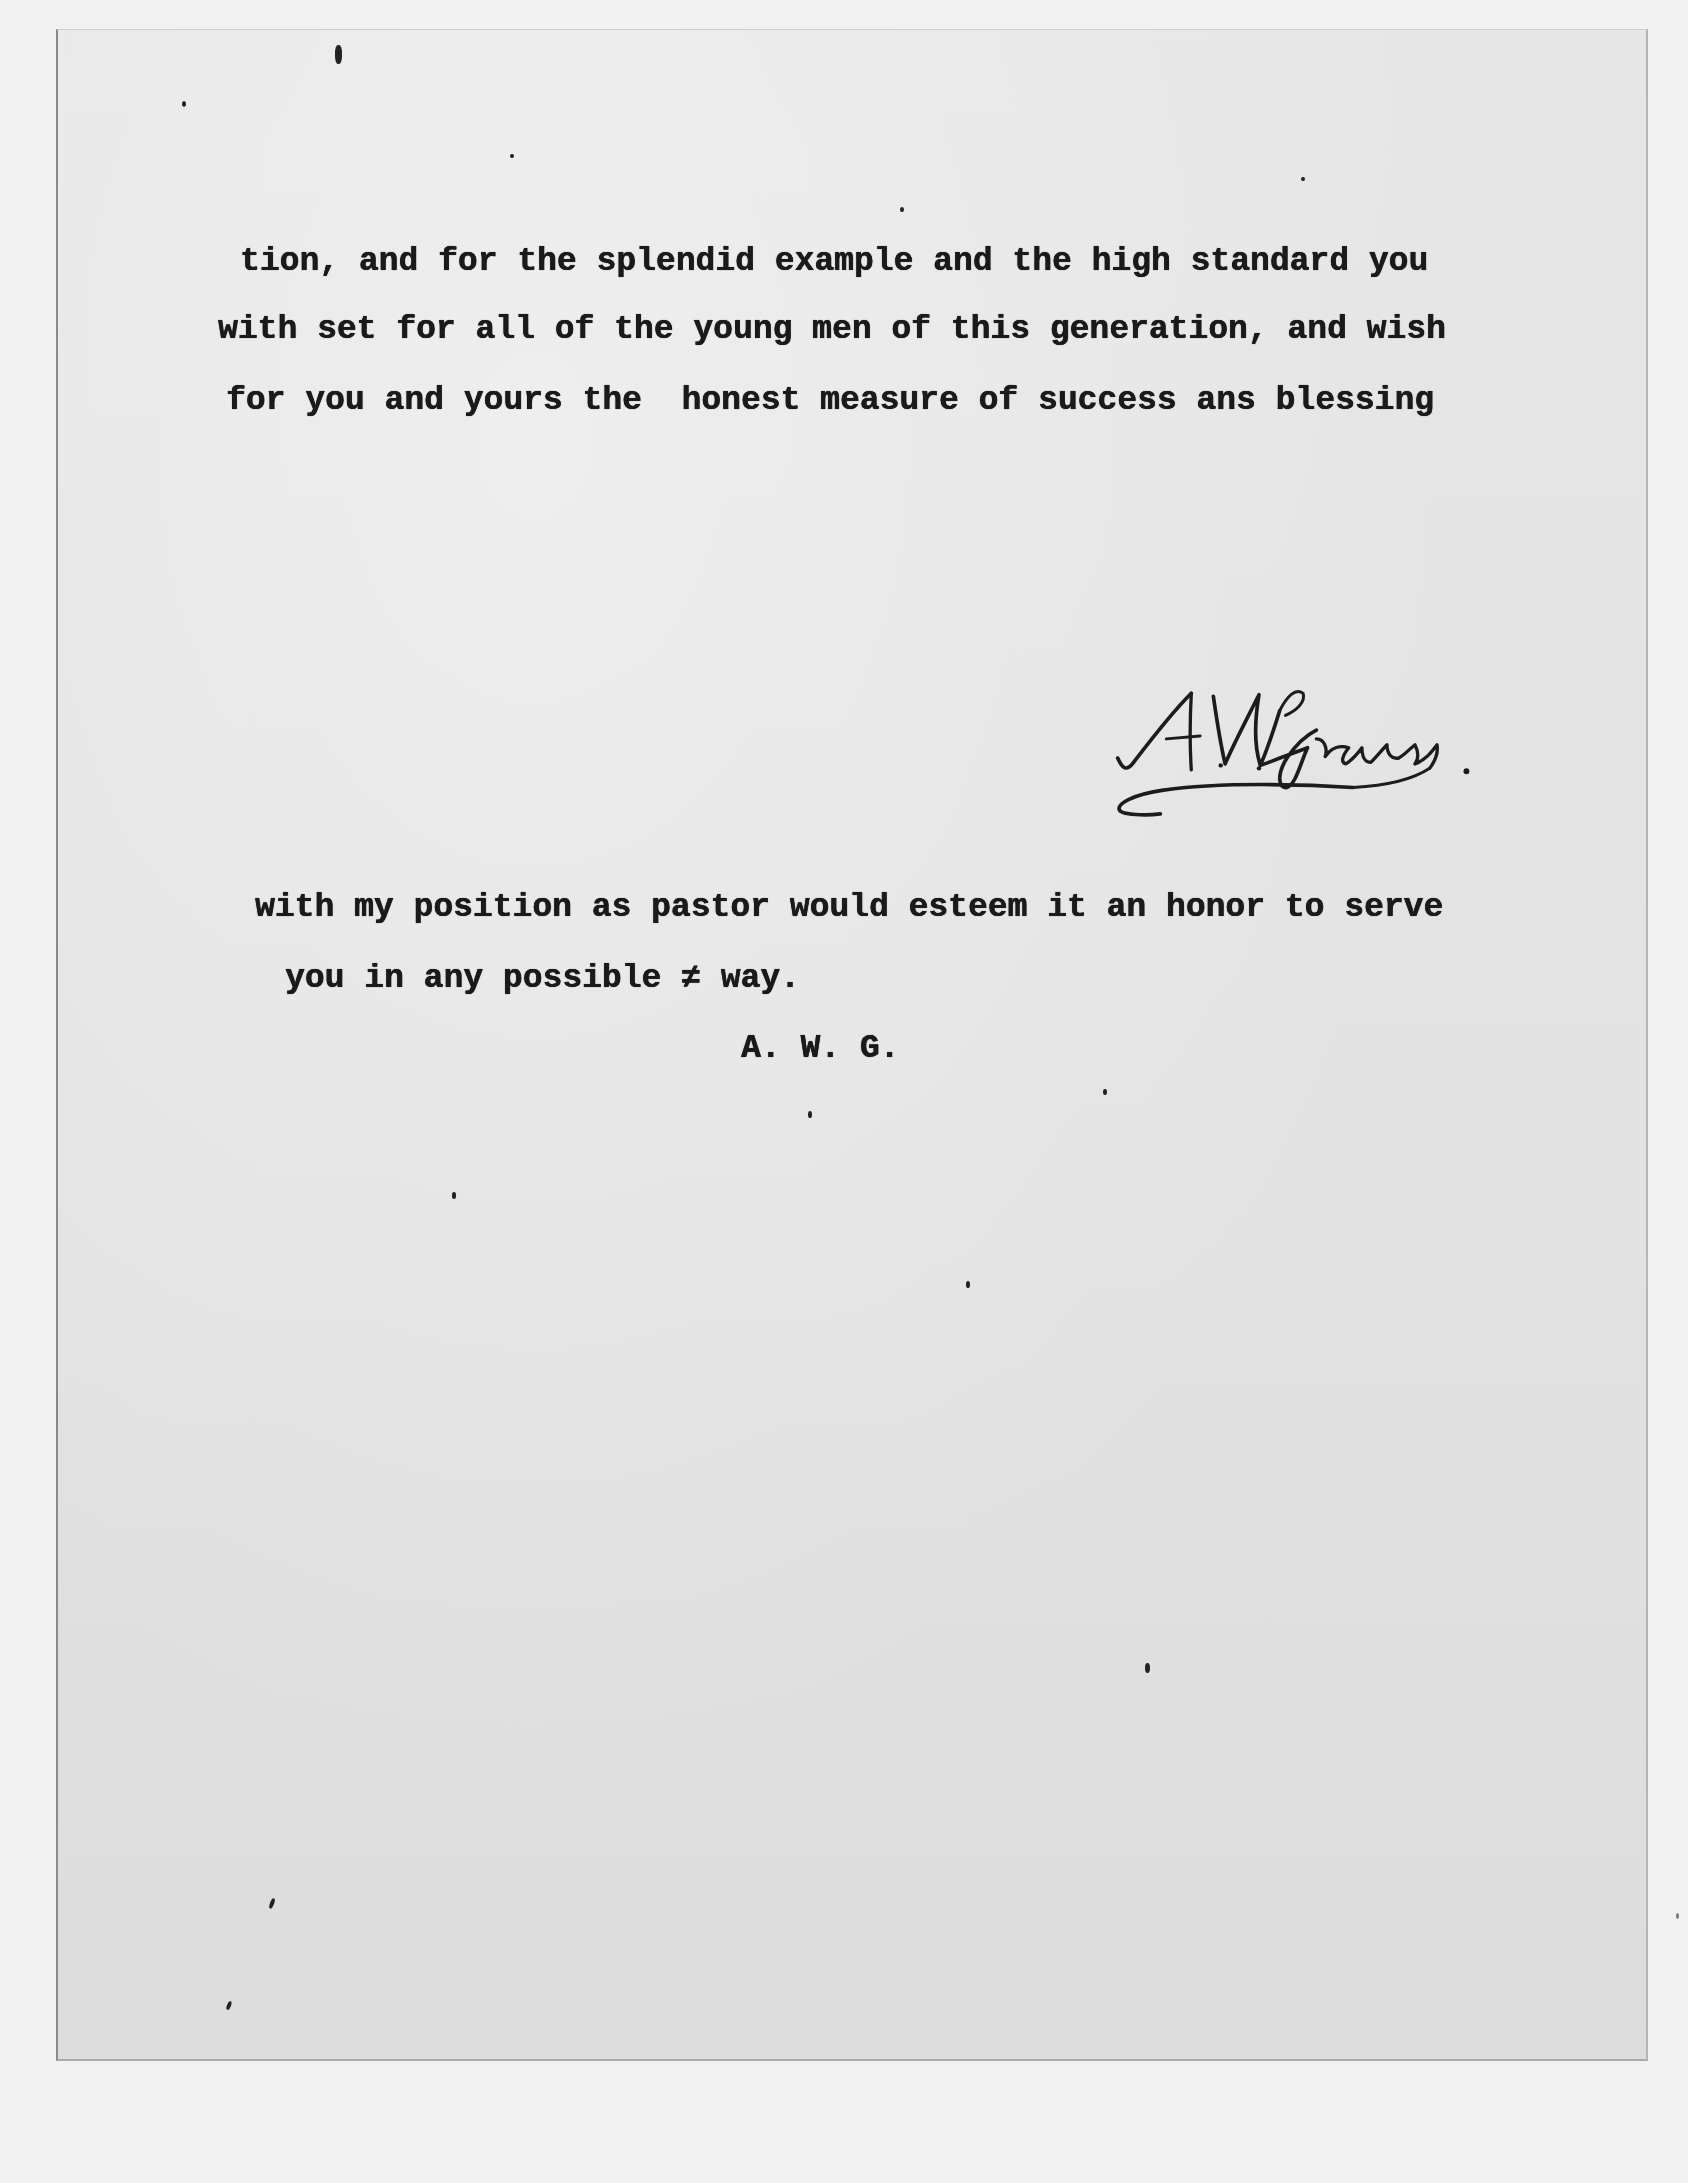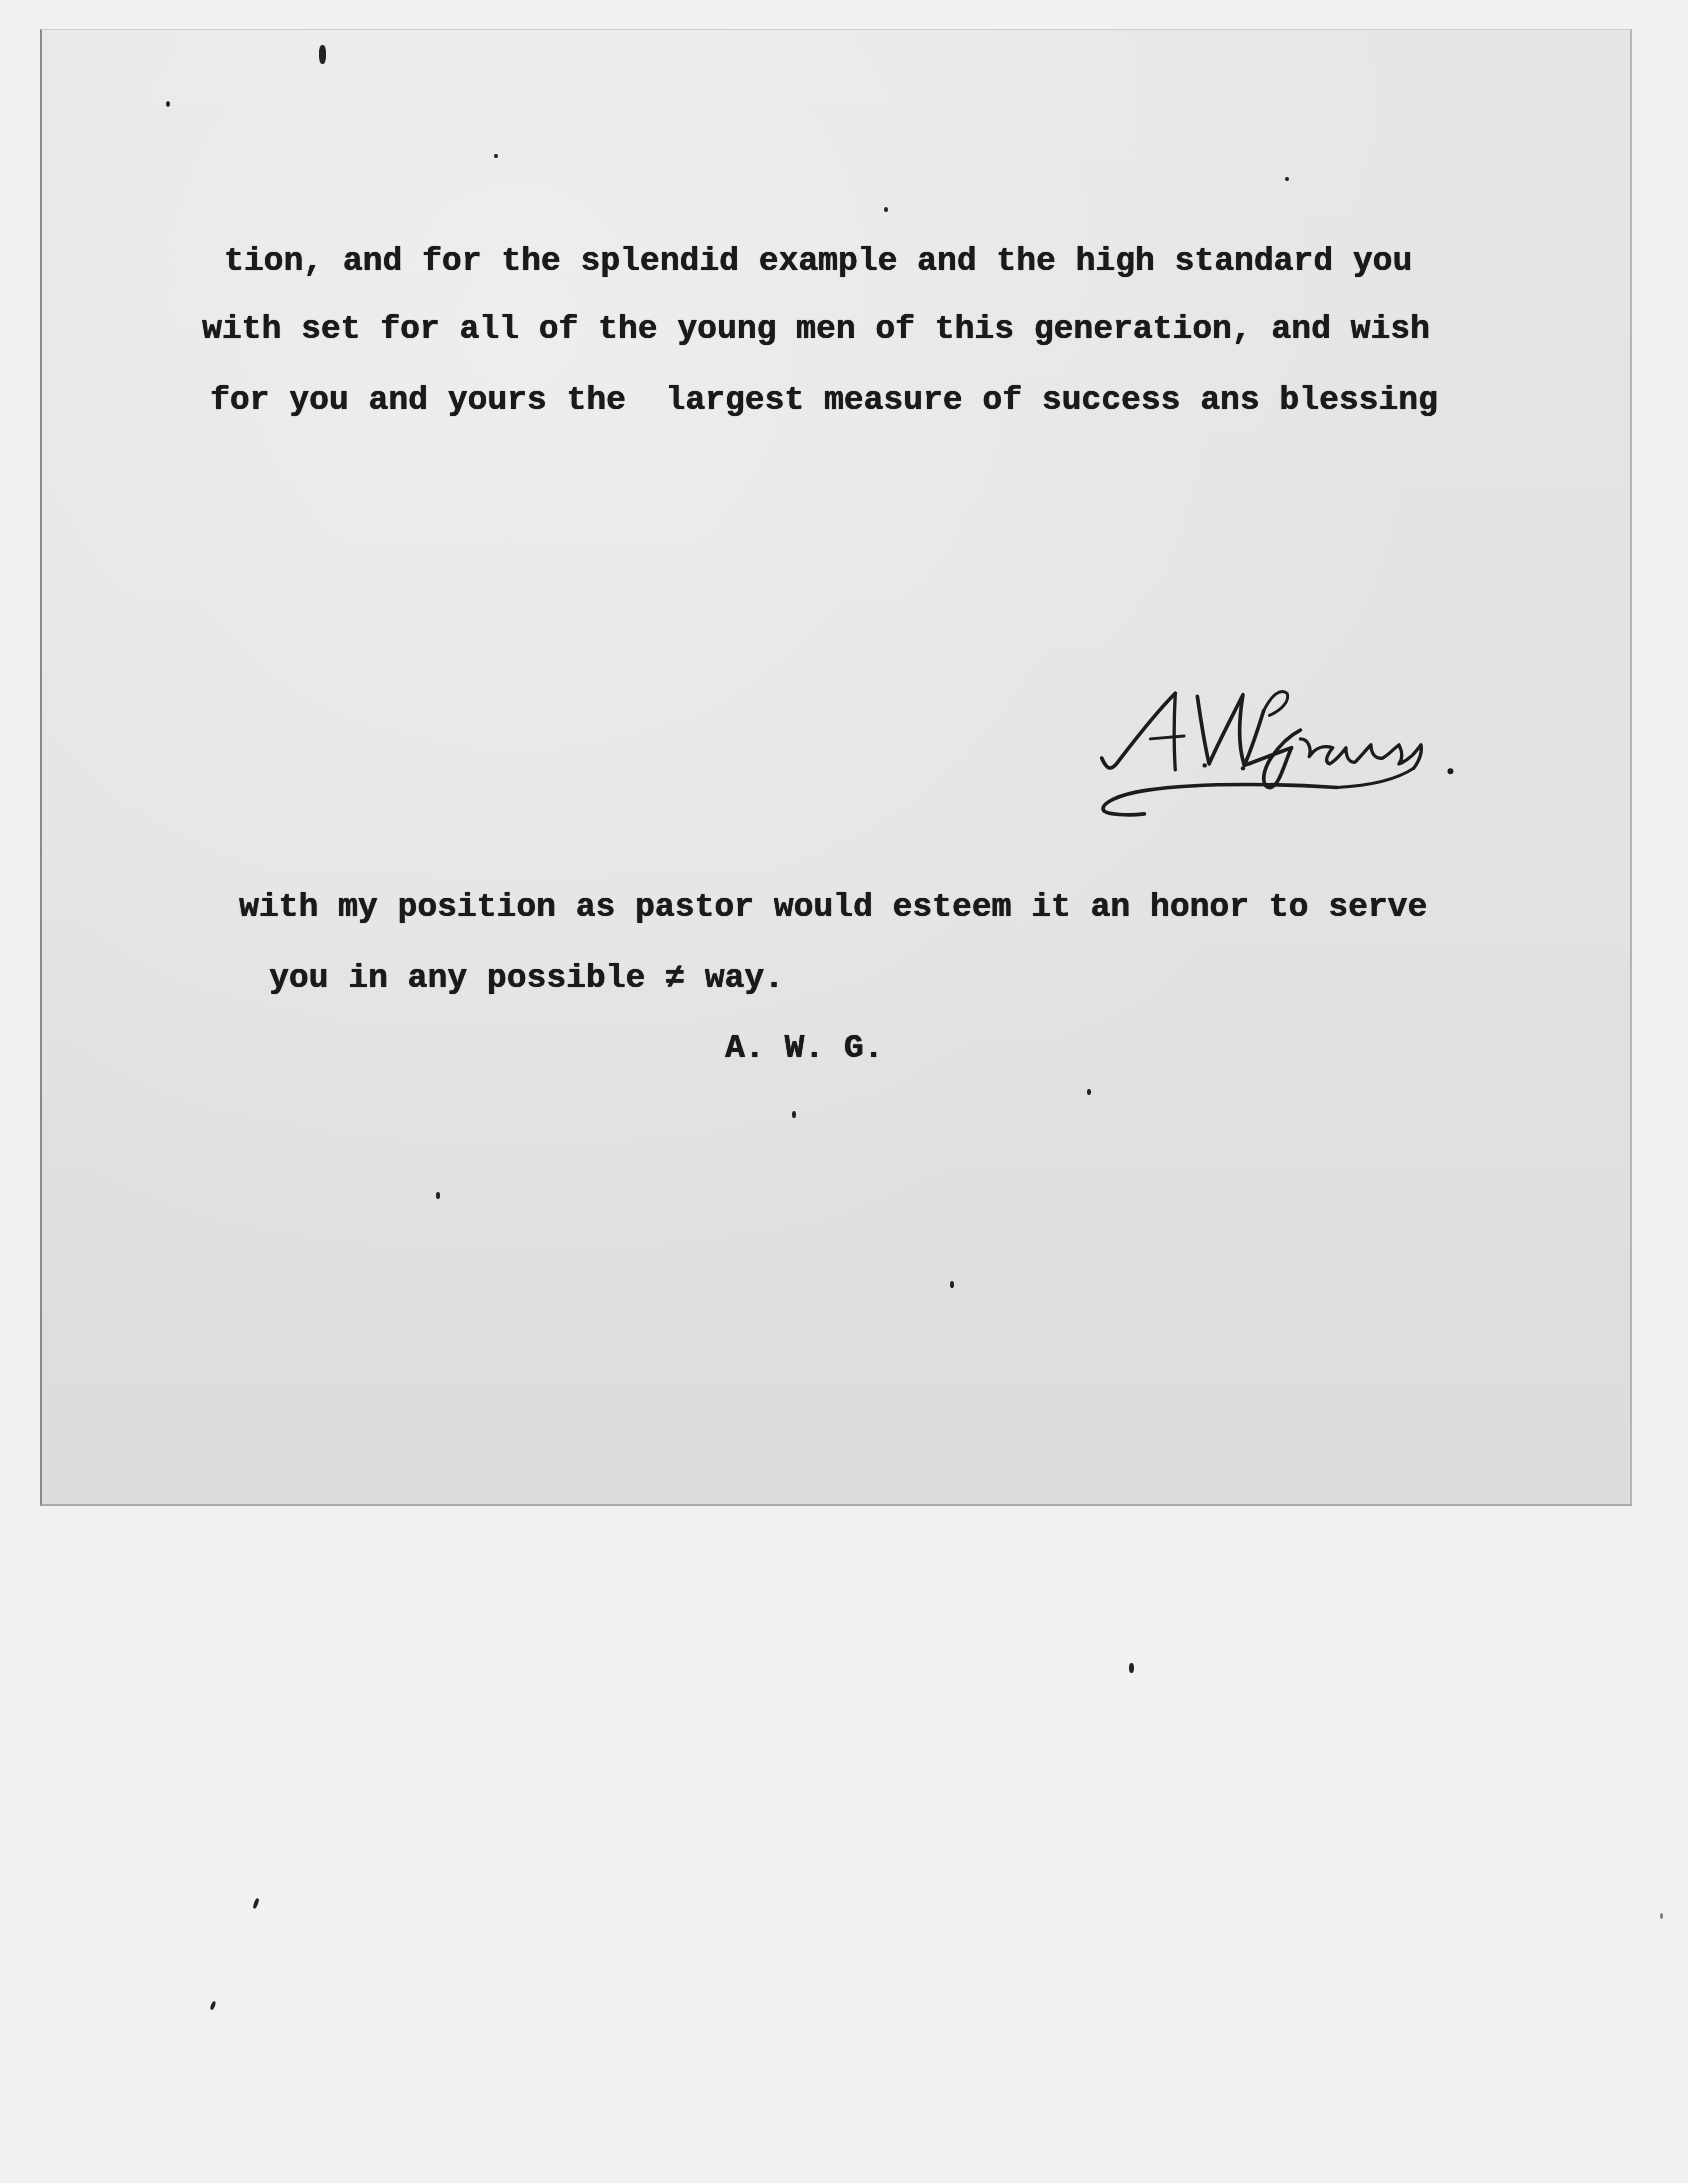--- a/index.html
+++ b/index.html
@@ -1,21 +1,21 @@
 <!DOCTYPE html>
 <html style="font-size:11.8px"><head>
 <meta charset="utf-8">
 <style>
   html, body { margin:0; padding:0; }
   body {
     width:1689px; height:2183px; position:relative; overflow:hidden;
     background:#f1f1f1;
   }
   .page {
-    position:absolute; left:40px; top:29px; width:1592px; height:1477px;
+    position:absolute; left:56px; top:29px; width:1592px; height:2032px;
     background:
       radial-gradient(ellipse at 30% 20%, rgba(255,255,255,0.35), rgba(255,255,255,0) 60%),
       linear-gradient(180deg, #e6e6e6 0%, #e2e2e2 60%, #dcdcdc 100%);
     border-top:1.5px solid #cfcfcf;
     border-left:2.2px solid #8a8a8a;
     border-right:2.2px solid #b5b5b5;
     border-bottom:2.2px solid #a9a9a9;
     box-sizing:border-box;
   }
   .line {
@@ -49,21 +49,21 @@
   <div class="speck" style="left:908px;top:1251px;width:4.4px;height:7.4px;"></div>
   <div class="speck" style="left:750px;top:1081px;width:4.4px;height:7.4px;"></div>
   <div class="speck" style="left:394px;top:1162px;width:3.7px;height:6.6px;"></div>
   <div class="speck" style="left:1087px;top:1633px;width:5.1px;height:10.3px;"></div>
   <div class="speck" style="left:212px;top:1868px;width:4.4px;height:11px;transform:rotate(20deg);"></div>
   <div class="speck" style="left:169px;top:1971px;width:3.7px;height:8.8px;transform:rotate(20deg);"></div>
   <div class="speck light" style="left:1618px;top:1883px;width:2.9px;height:5.9px;"></div>
 
   <div class="line" style="left:182px;top:213px;">tion, and for the splendid example and the high standard you</div>
   <div class="line" style="left:160px;top:281px;">with set for all of the young men of this generation, and wish</div>
-  <div class="line" style="left:168px;top:352px;">for you and yours the  largest measure of success ans blessing</div>
+  <div class="line" style="left:168px;top:352px;">for you and yours the  honest measure of success ans blessing</div>
 
   <svg class="sig" viewBox="0 0 560 190">
     <path stroke-width="5" d="M20,110 C26,124 32,128 40,118 C60,92 90,52 120,22"></path>
     <path stroke-width="4.5" d="M120,22 C118,60 118,96 120,126"></path>
     <path stroke-width="4" d="M86,84 L132,80"></path>
     <path stroke-width="5" d="M150,26 C154,54 160,92 166,118 C178,90 196,56 212,24 C206,60 206,96 214,120 C224,96 232,72 240,46"></path>
     <path stroke-width="4" d="M240,46 C250,26 262,14 272,22 C276,34 262,46 248,52"></path>
     <path stroke-width="5" d="M214,120 C236,112 256,104 278,96 C268,118 262,146 250,150 C238,152 236,132 250,110 C262,92 274,80 290,72"></path>
     <path stroke-width="4.5" d="M290,84 C300,84 306,96 302,108 C310,96 322,92 334,96 C326,106 322,116 330,118 C340,112 346,104 352,96 C352,108 356,116 364,116 C372,108 380,98 386,92 C386,104 392,112 402,110 C412,104 418,96 424,92 C428,100 430,110 424,118 C440,112 448,100 454,92 C456,104 450,116 444,124"></path>
     <path stroke-width="4" d="M444,124 C420,140 380,148 340,150"></path>

